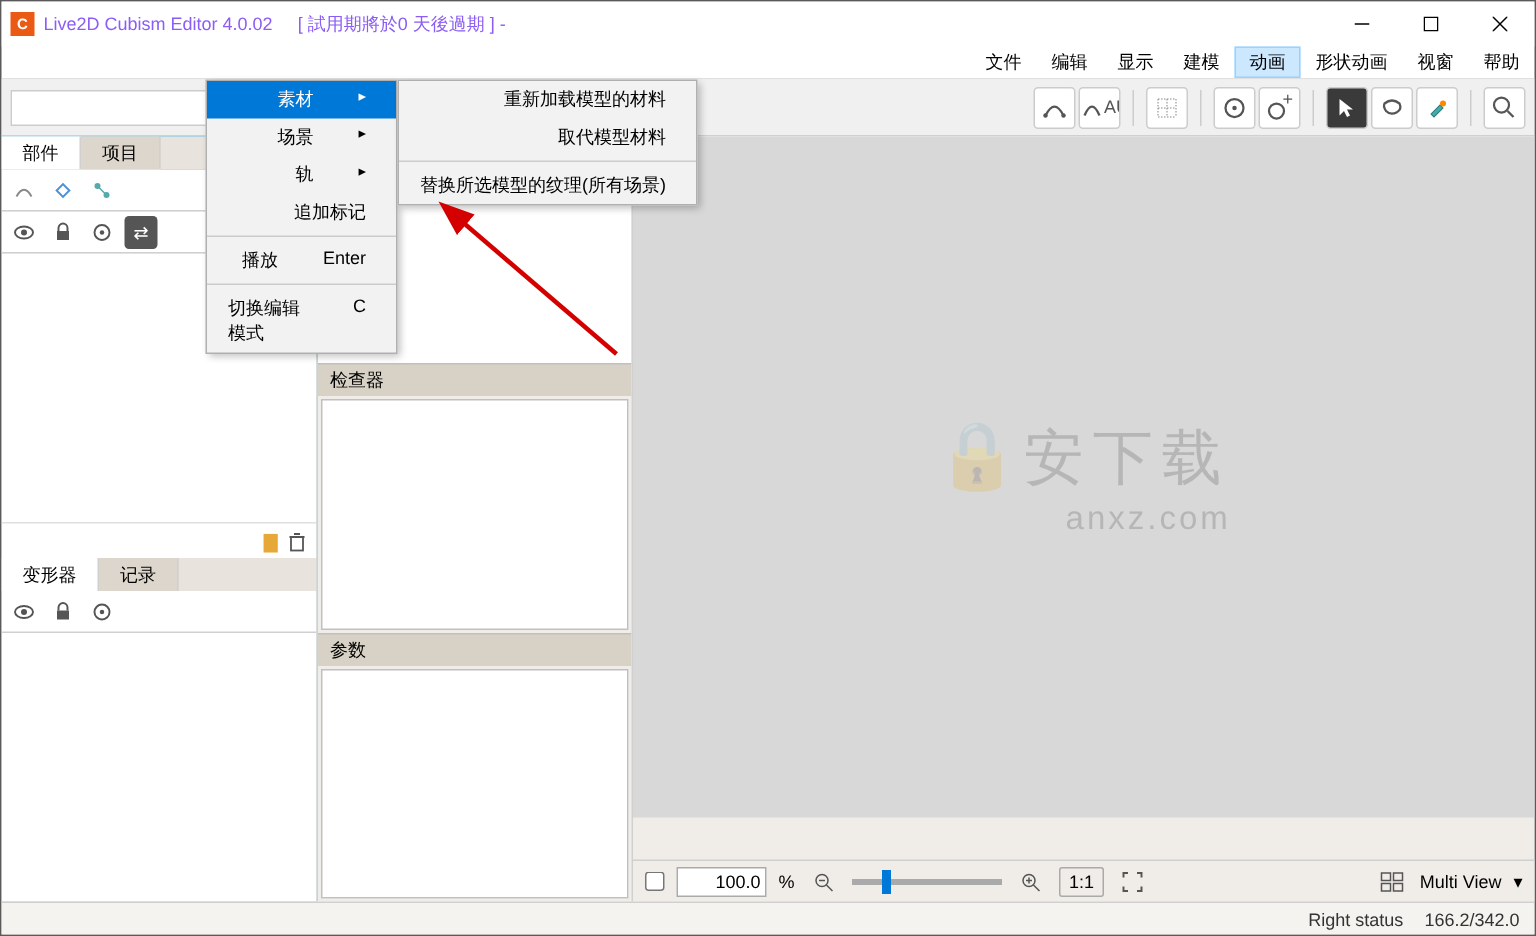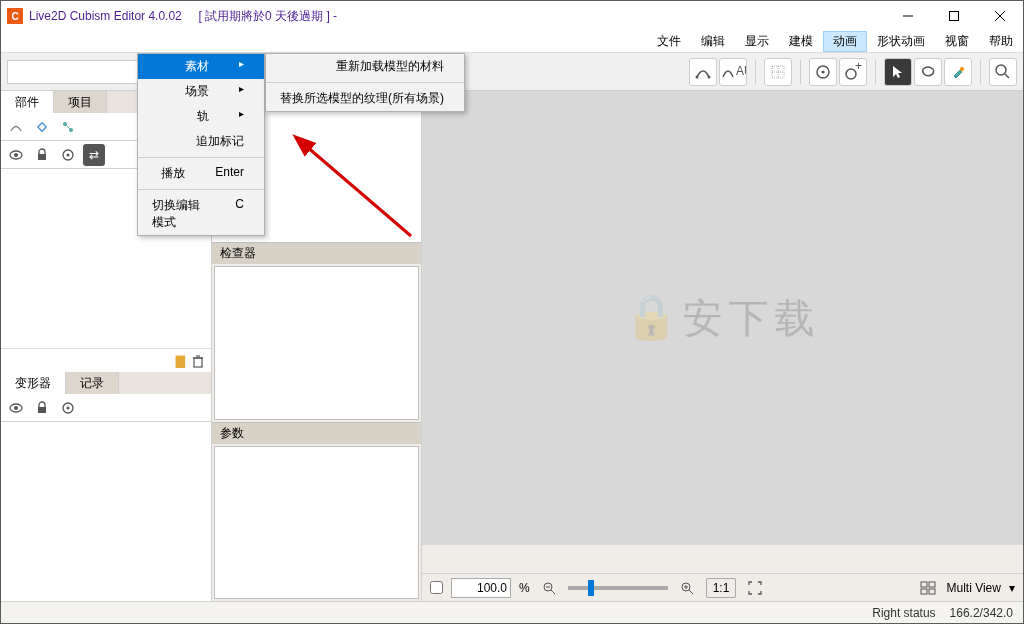--- a/index.html
+++ b/index.html
@@ -1,19 +1,19 @@
 <!DOCTYPE html>
 <html><head>
 <meta charset="utf-8">
 <style>
 * { margin: 0; padding: 0; box-sizing: border-box; font-family: "Microsoft YaHei", "Segoe UI", sans-serif; font-size: 12px; user-select: none; }
 body { width: 1024px; height: 624px; background: #fff; border: 1px solid #5a5a5a; overflow: hidden; position: relative; }
 .titlebar { height: 30px; background: #fff; display: flex; align-items: center; padding: 0 0 0 6px; }
 .app-icon { width: 16px; height: 16px; background: #ea5a14; margin-right: 6px; display: flex; align-items: center; justify-content: center; color: #fff; font-size: 10px; font-weight: bold; }
-.title-text { color: #4c1d95; flex: 1; }
+.title-text { color: #8b5cf6; flex: 1; }
 .win-controls { display: flex; }
 .win-btn { width: 46px; height: 30px; display: flex; align-items: center; justify-content: center; color: #000; }
 .menubar { height: 22px; display: flex; align-items: stretch; padding-left: 4px; border-bottom: 1px solid #e0e0e0; justify-content: flex-end; }
 .menu-item { padding: 0 10px; display: flex; align-items: center; color: #000; cursor: default; }
 .menu-item.active { background: #cce8ff; border: 1px solid #99d1ff; padding: 0 9px; }
 .toolbar-row { height: 38px; background: #f0f0f0; display: flex; align-items: center; padding: 0 6px; gap: 4px; border-bottom: 1px solid #d0d0d0; }
 .tool-group { display: flex; gap: 2px; align-items: center; }
 .tool-btn { width: 28px; height: 28px; border: 1px solid #ccc; background: #fff; display: flex; align-items: center; justify-content: center; border-radius: 3px; }
 .tool-btn.dark { background: #3a3a3a; color: #fff; }
 .tool-sep { width: 1px; height: 24px; background: #ccc; margin: 0 4px; }
@@ -261,20 +261,21 @@
     <div class="inspector-body" style="height:130px"></div>
     <div class="inspector-label">参数</div>
     <div class="inspector-body" style="flex:1"></div>
   </div>
 
   <div class="right-col">
     <div class="canvas-area">
       <div class="watermark">
         <span class="lock">🔒</span>
         <span class="big">安下载</span><br>
+        <span class="small">anxz.com</span>
       </div>
     </div>
     <div class="canvas-footer">
       <input type="checkbox" style="">
       <input class="zoom-input" value="100.0" style="">
       <span>%</span>
       <div class="ptb-btn">
           <svg width="14" height="14">
             <circle cx="6" cy="6" r="4" fill="none" stroke="#555"></circle>
             <line x1="9" y1="9" x2="13" y2="13" stroke="#555"></line>
@@ -339,20 +340,23 @@
   <div class="dd-sep"></div>
   <div class="dd-item">
       <span>切换编辑模式</span>
       <span>C</span>
     </div>
 </div>
 
 <div class="dropdown-menu" style="top:52px; left:264px; width:200px">
   <div class="dd-item">
       <span>重新加载模型的材料</span>
+    </div>
+  <div class="dd-item">
+      <span>取代模型材料</span>
     </div>
   <div class="dd-sep"></div>
   <div class="dd-item">
       <span>替换所选模型的纹理(所有场景)</span>
     </div>
 </div>
 
 <svg class="arrow-annot" style="top:130px; left:290px" width="140" height="120">
   <defs>
       <marker id="ah" markerWidth="10" markerHeight="10" refX="2" refY="3" orient="auto">

